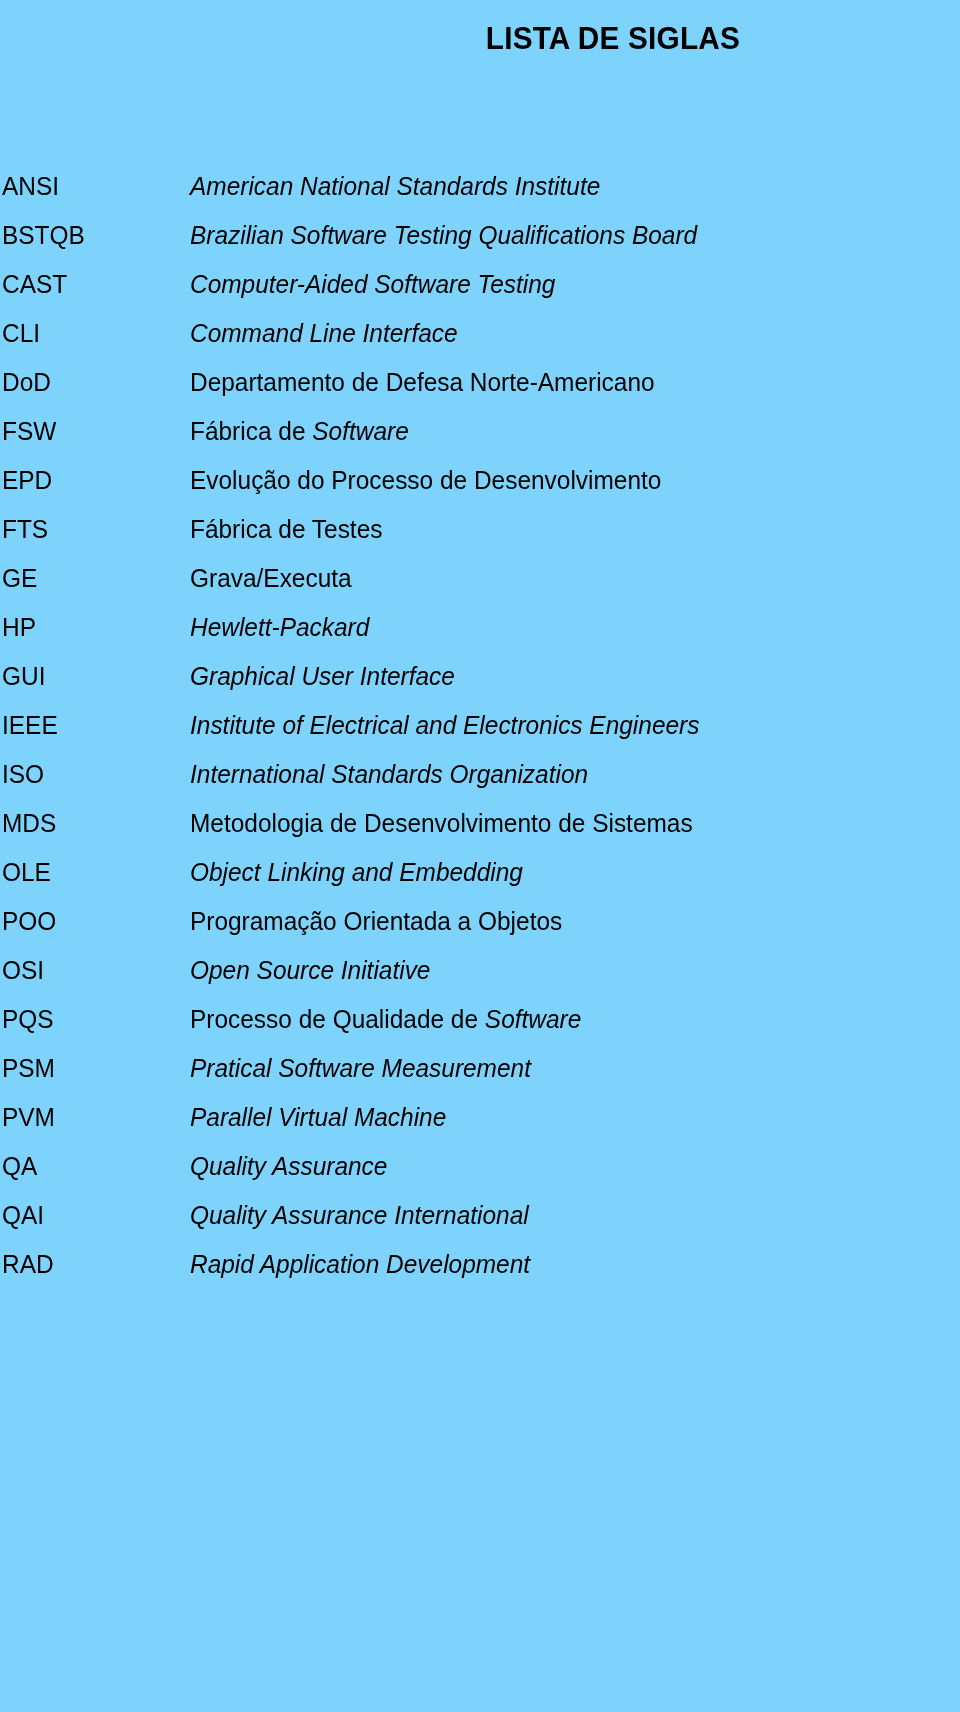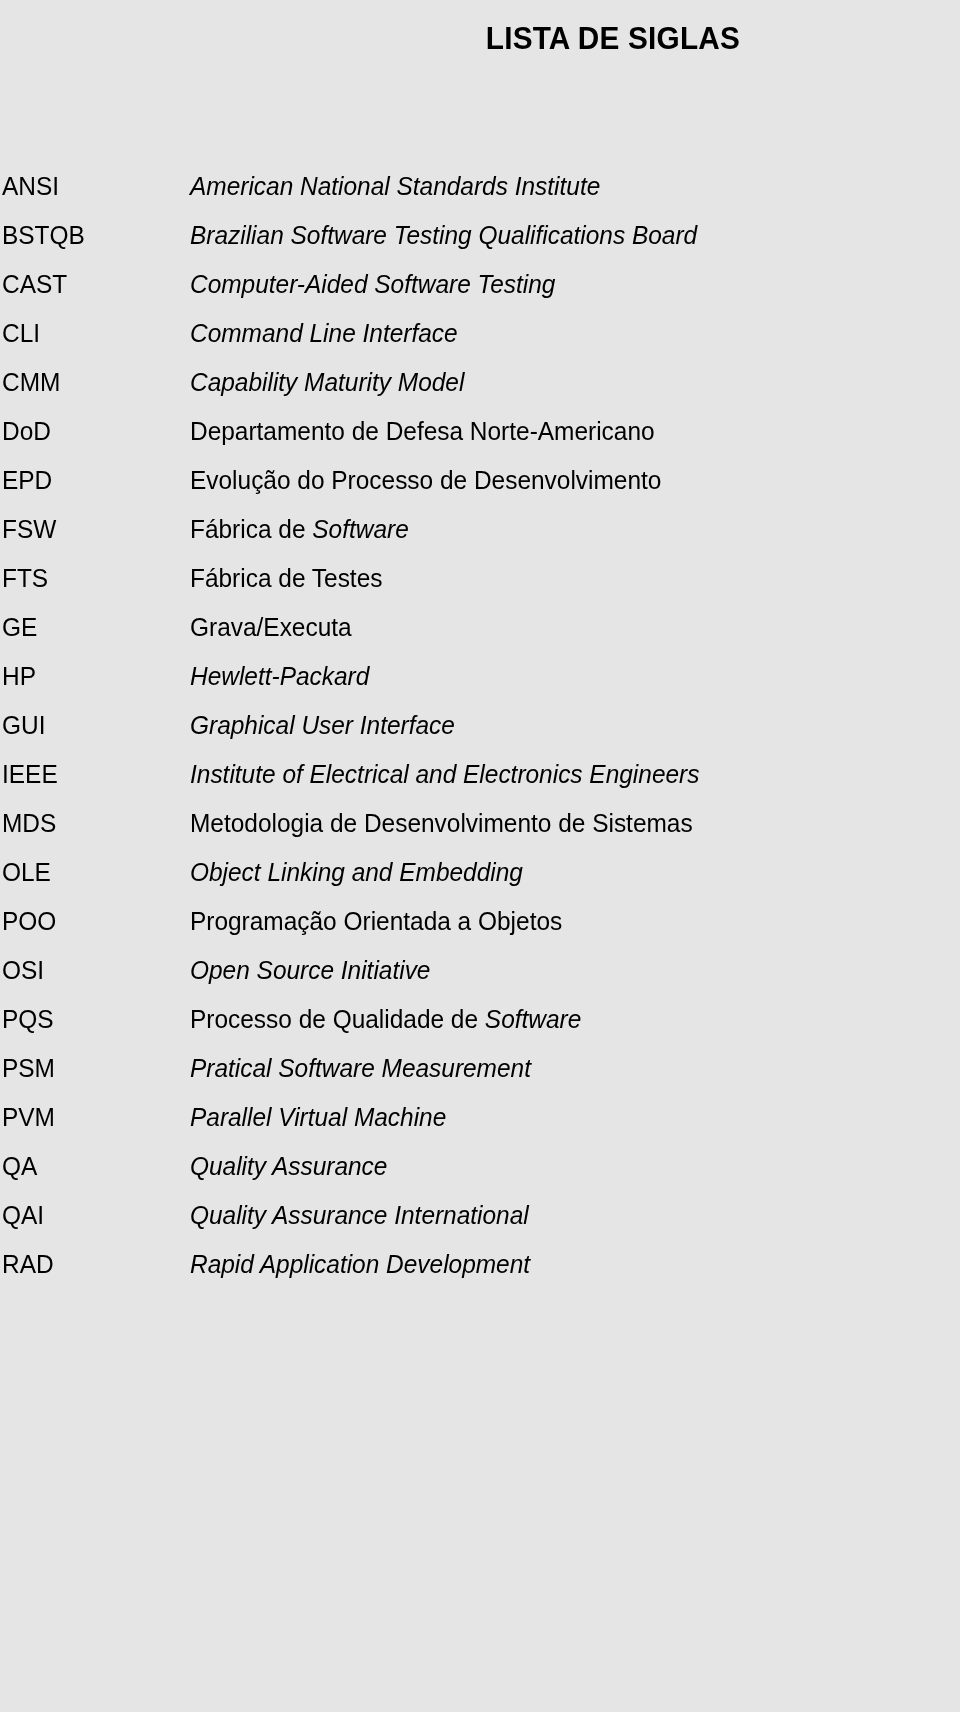--- a/index.html
+++ b/index.html
@@ -14,21 +14,21 @@
     position: relative;
     overflow: hidden;
     font-family: "Liberation Sans", sans-serif;
     color: #000000;
     -webkit-font-smoothing: antialiased;
   }
 
   .page {
     position: absolute;
     inset: 0;
-    background: #e5e5e5;
+    background: #7dd3fc;
   }
 
   
   .page-title {
     position: absolute;
     left: 0;
     top: 0px;
     width: 740px;
     text-align: right;
     font-size: 31px;
@@ -106,54 +106,54 @@
       </div>
       <div class="row">
         <span class="acronym">CAST</span>
         <span class="definition it">Computer-Aided Software Testing</span>
       </div>
       <div class="row">
         <span class="acronym">CLI</span>
         <span class="definition it">Command Line Interface</span>
       </div>
       <div class="row">
-        <span class="acronym">CMM</span>
-        <span class="definition it">Capability Maturity Model</span>
-      </div>
-      <div class="row">
         <span class="acronym">DoD</span>
         <span class="definition ro">Departamento de Defesa Norte-Americano</span>
       </div>
       <div class="row">
+        <span class="acronym">FSW</span>
+        <span class="definition ro">Fábrica de <em>Software</em></span>
+      </div>
+      <div class="row">
         <span class="acronym">EPD</span>
         <span class="definition ro">Evolução do Processo de Desenvolvimento</span>
-      </div>
-      <div class="row">
-        <span class="acronym">FSW</span>
-        <span class="definition ro">Fábrica de <em>Software</em></span>
       </div>
       <div class="row">
         <span class="acronym">FTS</span>
         <span class="definition ro">Fábrica de Testes</span>
       </div>
       <div class="row">
         <span class="acronym">GE</span>
         <span class="definition ro">Grava/Executa</span>
       </div>
       <div class="row">
         <span class="acronym">HP</span>
         <span class="definition it">Hewlett-Packard</span>
       </div>
       <div class="row">
         <span class="acronym">GUI</span>
         <span class="definition it">Graphical User Interface</span>
       </div>
       <div class="row">
         <span class="acronym">IEEE</span>
         <span class="definition it">Institute of Electrical and Electronics Engineers</span>
+      </div>
+      <div class="row">
+        <span class="acronym">ISO</span>
+        <span class="definition it">International Standards Organization</span>
       </div>
       <div class="row">
         <span class="acronym">MDS</span>
         <span class="definition ro">Metodologia de Desenvolvimento de Sistemas</span>
       </div>
       <div class="row">
         <span class="acronym">OLE</span>
         <span class="definition it">Object Linking and Embedding</span>
       </div>
       <div class="row">

